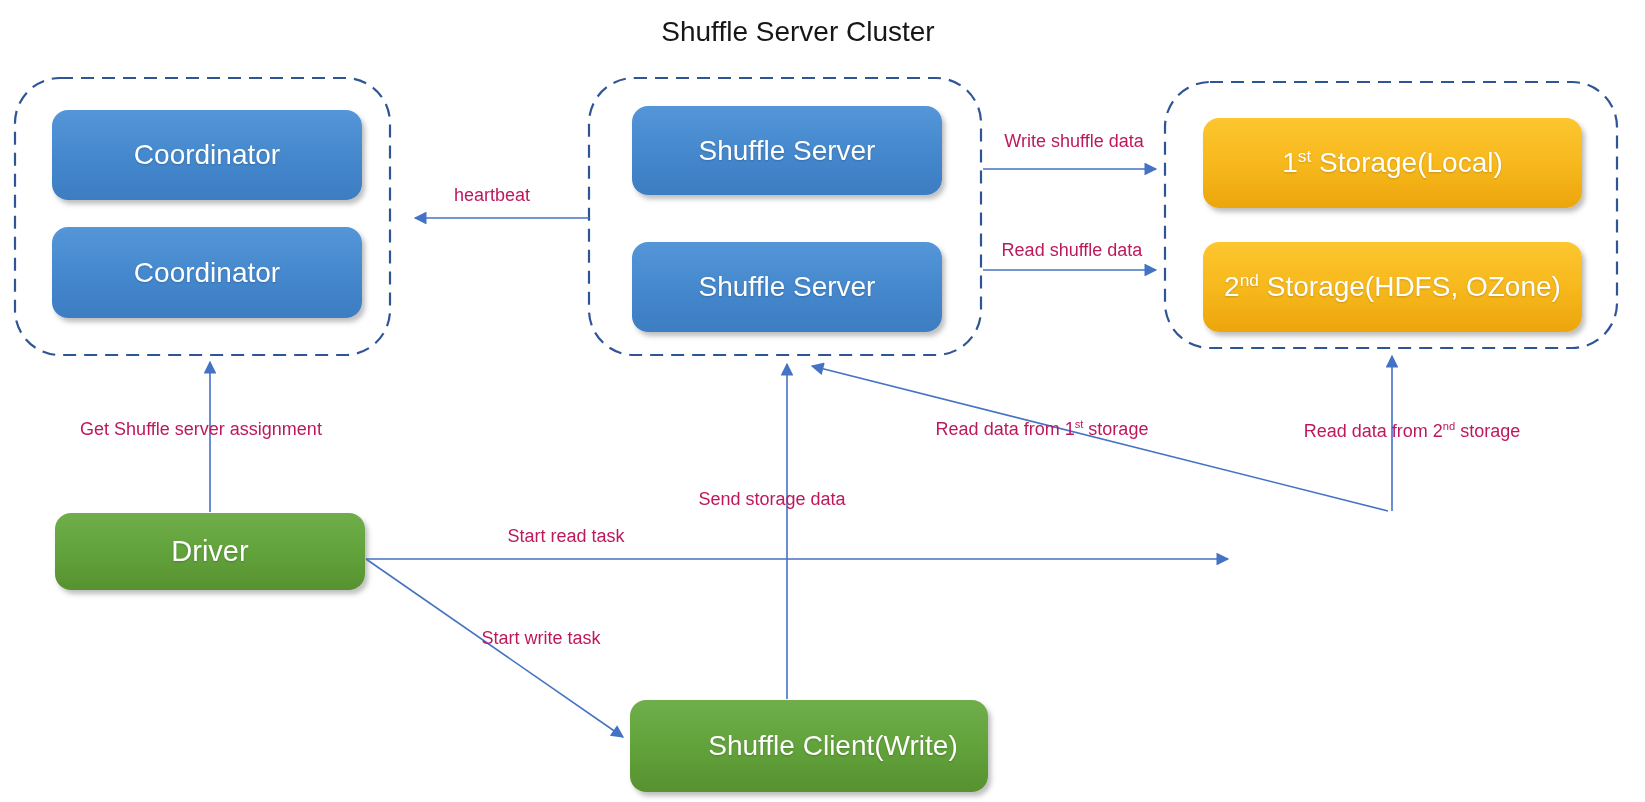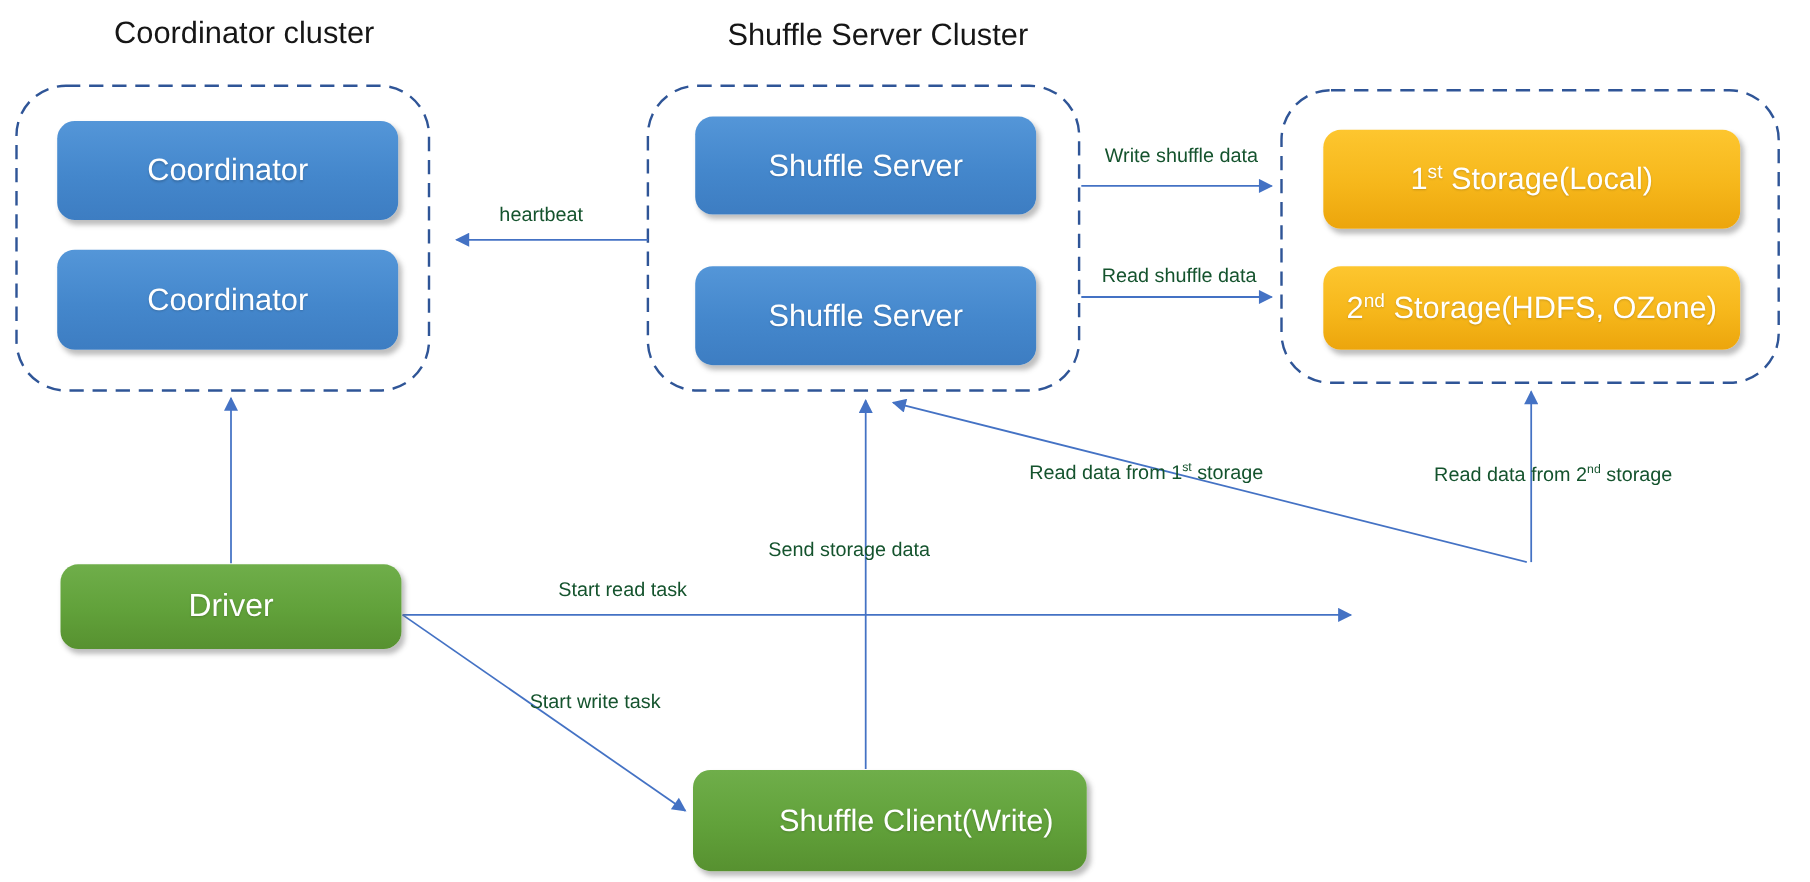--- a/index.html
+++ b/index.html
@@ -37,21 +37,21 @@
   }
   .node.blue  { background: linear-gradient(to bottom, #5496d8 0%, #4487cc 55%, #3d7dc2 100%); }
   .node.green { background: linear-gradient(to bottom, #6fae4a 0%, #61a13a 55%, #579130 100%); }
   .node.gold  { background: linear-gradient(to bottom, #fdc62f 0%, #f6b71b 55%, #eca50c 100%); }
 
   .edge-label {
     position: absolute;
     z-index: 2;
     text-align: center;
     font-size: 18px;
-    color: #14532d;
+    color: #be185d;
     white-space: nowrap;
   }
   sup { font-size: 0.62em; line-height: 0; }
 </style>
 </head>
 <body>
 
 <div id="canvas">
 
   <svg id="wires" width="1645" height="802">
@@ -69,53 +69,53 @@
     <line x1="983" y1="169" x2="1156" y2="169" stroke="#4472C4" stroke-width="1.6" marker-end="url(#arr)"></line>
     <line x1="983" y1="270" x2="1156" y2="270" stroke="#4472C4" stroke-width="1.6" marker-end="url(#arr)"></line>
     <line x1="210" y1="512" x2="210" y2="362" stroke="#4472C4" stroke-width="1.6" marker-end="url(#arr)"></line>
     <line x1="787" y1="699" x2="787" y2="364" stroke="#4472C4" stroke-width="1.6" marker-end="url(#arr)"></line>
     <line x1="1388" y1="511" x2="812" y2="366" stroke="#4472C4" stroke-width="1.6" marker-end="url(#arr)"></line>
     <line x1="1392" y1="511" x2="1392" y2="356" stroke="#4472C4" stroke-width="1.6" marker-end="url(#arr)"></line>
     <line x1="366" y1="559" x2="1228" y2="559" stroke="#4472C4" stroke-width="1.6" marker-end="url(#arr)"></line>
     <line x1="366" y1="559" x2="623" y2="737" stroke="#4472C4" stroke-width="1.6" marker-end="url(#arr)"></line>
   </svg>
 
-  <div class="cluster-title" style="left:60px;  top:14px; width:324px;">Coordinator cluster</div>
   <div class="cluster-title" style="left:636px; top:16px; width:324px;">Shuffle Server Cluster</div>
 
   <div class="node blue" style="left:52px; top:110px; width:310px; height:90px;">
     <span>Coordinator</span>
   </div>
   <div class="node blue" style="left:52px; top:227px; width:310px; height:91px;">
     <span>Coordinator</span>
   </div>
 
   <div class="node blue" style="left:632px; top:106px; width:310px; height:89px;">
     <span>Shuffle Server</span>
   </div>
   <div class="node blue" style="left:632px; top:242px; width:310px; height:90px;">
     <span>Shuffle Server</span>
   </div>
 
   <div class="node gold" style="left:1203px; top:118px; width:379px; height:90px;">
     <span><span>1</span><sup>st</sup><span> Storage(Local)</span></span>
   </div>
-  <div class="node gold" style="left:1203px; top:242px; width:379px; height:76px;">
+  <div class="node gold" style="left:1203px; top:242px; width:379px; height:90px;">
     <span><span>2</span><sup>nd</sup><span> Storage(HDFS, OZone)</span></span>
   </div>
 
   <div class="node green" style="left:55px; top:513px; width:310px; height:77px; font-size:29px;">
     <span>Driver</span>
   </div>
   <div class="node green" style="left:630px; top:700px; width:310px; height:92px;padding-left:48px;">
     <span>Shuffle Client(Write)</span>
   </div>
 
   <div class="edge-label" style="left:432px;  top:185px; width:120px;">heartbeat</div>
   <div class="edge-label" style="left:994px;  top:131px; width:160px;">Write shuffle data</div>
   <div class="edge-label" style="left:992px;  top:240px; width:160px;">Read shuffle data</div>
+  <div class="edge-label" style="left:61px;   top:419px; width:280px;">Get Shuffle server assignment</div>
   <div class="edge-label" style="left:692px;  top:489px; width:160px;">Send storage data</div>
   <div class="edge-label" style="left:922px;  top:419px; width:240px;"><span>Read data from 1</span><sup>st</sup><span> storage</span></div>
   <div class="edge-label" style="left:1292px; top:421px; width:240px;"><span>Read data from 2</span><sup>nd</sup><span> storage</span></div>
   <div class="edge-label" style="left:486px;  top:526px; width:160px;">Start read task</div>
   <div class="edge-label" style="left:461px;  top:628px; width:160px;">Start write task</div>
 
 </div>
 
 </body></html>

